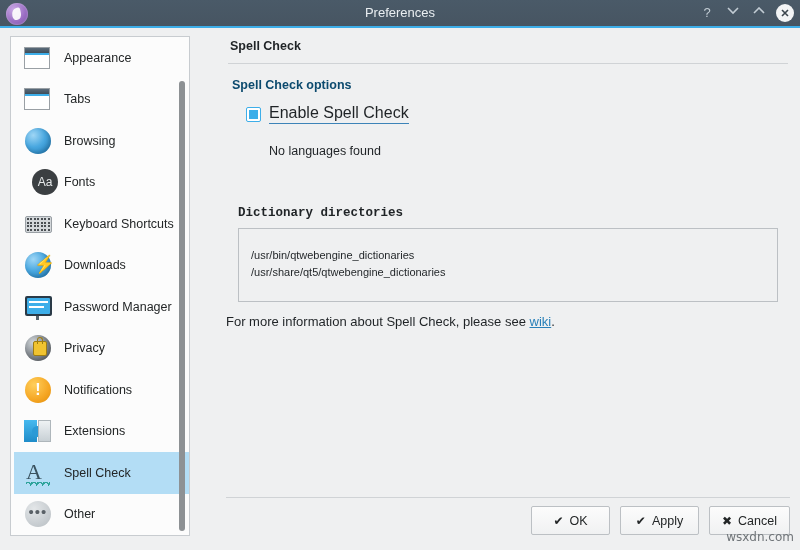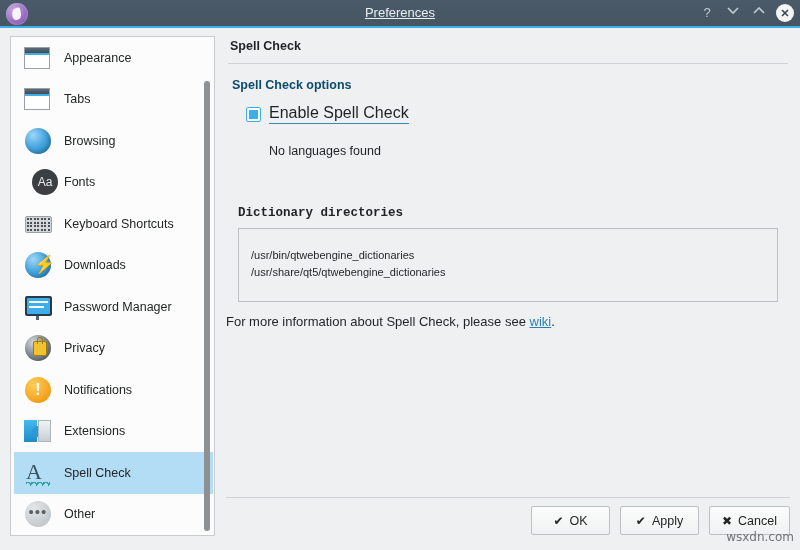--- a/index.html
+++ b/index.html
@@ -30,35 +30,35 @@
     content: "";
     position: absolute; left: 6px; top: 5px; width: 9px; height: 12px;
     background: #fdfdfd;
     border-radius: 60% 20% 50% 40%;
     transform: rotate(-12deg);
     opacity: .92;
   }
   .title-text {
     position: absolute; left: 0; top: 0; width: 800px; height: 26px;
     line-height: 26px; text-align: center;
-    color: #e9eef1; font-size: 13px; text-decoration: underline;
+    color: #e9eef1; font-size: 13px;
   }
   .winbtns { position: absolute; right: 6px; top: 0; height: 26px; display: flex; align-items: center; gap: 8px; }
   .winbtn {
     width: 18px; height: 18px; position: relative; cursor: default;
     color: #c2ccd4; font-size: 13px; line-height: 18px; text-align: center;
   }
   .winbtn svg { display:block; margin: 3px auto; }
   .closebtn {
     width: 18px; height: 18px; border-radius: 50%; background: #f2f4f5;
     display: flex; align-items: center; justify-content: center;
   }
   
   .sidebar {
-    position: absolute; left: 10px; top: 36px; width: 205px; height: 500px;
+    position: absolute; left: 10px; top: 36px; width: 180px; height: 500px;
     background: #fcfcfc;
     border: 1px solid #c8ccd0;
     box-sizing: border-box;
     overflow: hidden;
   }
   .sb-list { position: absolute; left: 0; top: 0; width: 205px; }
   .sb-item {
     display: flex; align-items: center; height: 41.5px;
     padding-left: 10px; box-sizing: border-box;
     margin: 0 3px;

